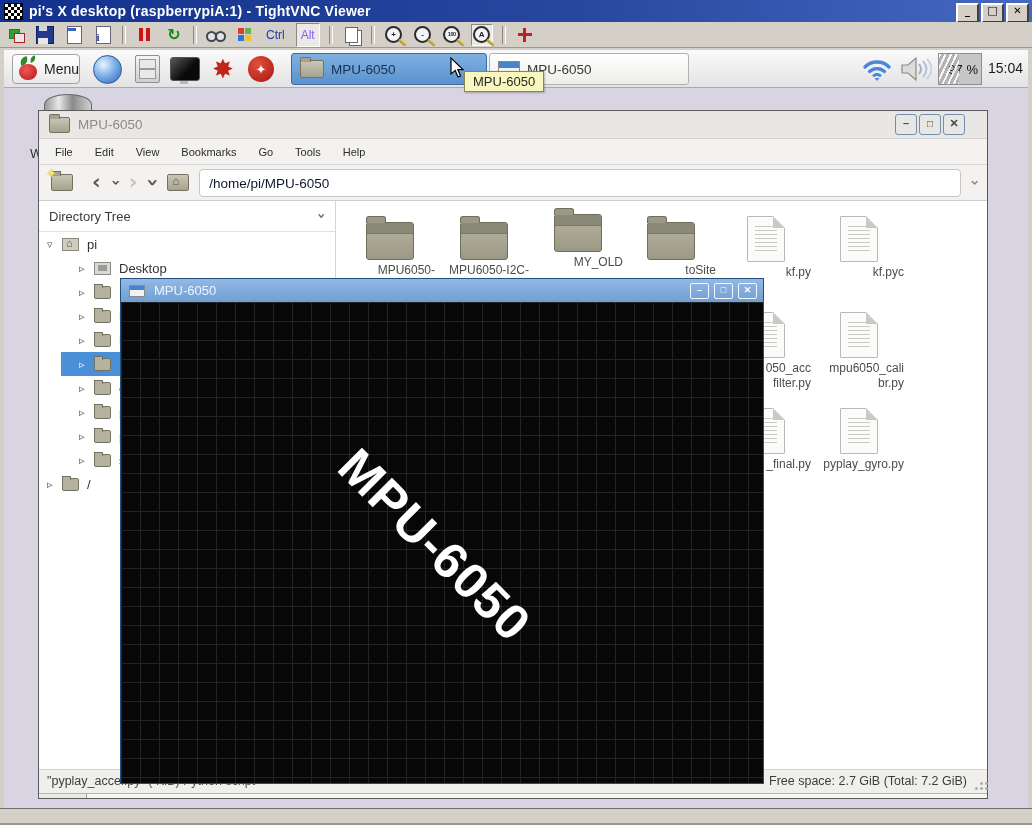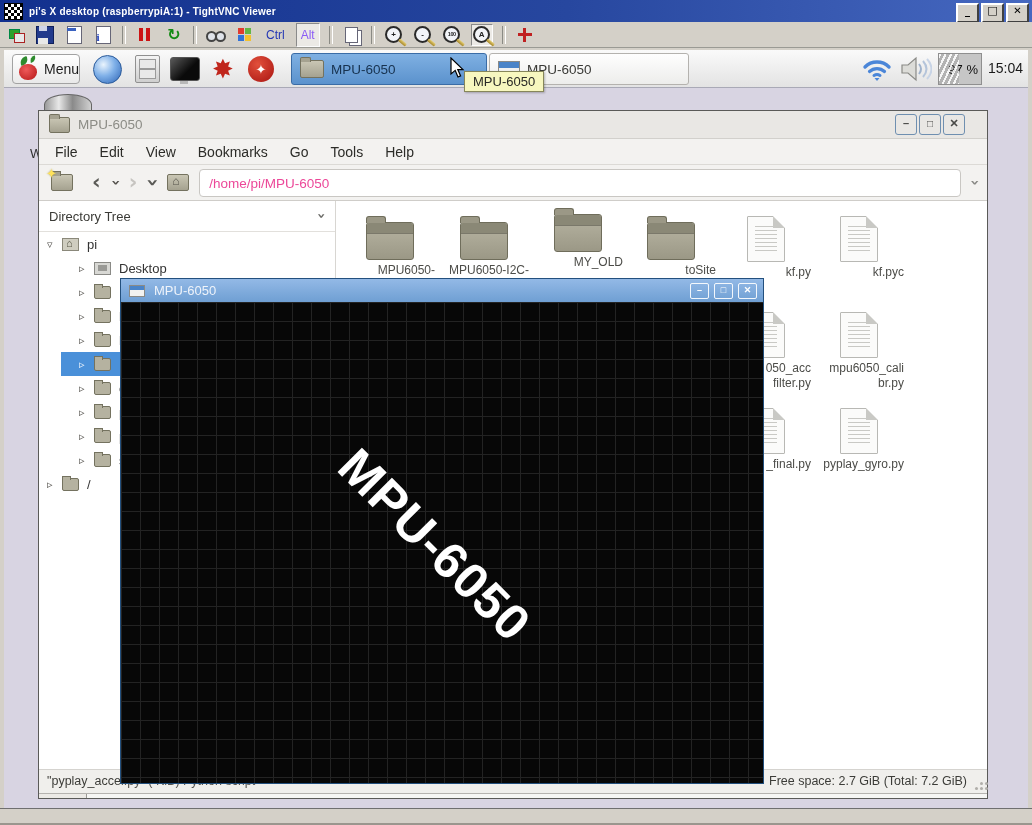--- a/index.html
+++ b/index.html
@@ -6,21 +6,21 @@
   body{width:1032px;height:825px;font-family:"Liberation Sans",sans-serif;-webkit-font-smoothing:antialiased;}
   #screen{position:relative;width:1032px;height:825px;background:#d4d0c8;overflow:hidden;}
 
   
   #vnc-titlebar{position:absolute;left:0;top:0;width:1032px;height:22px;
     background:linear-gradient(90deg,#12308e 0%,#27479f 55%,#4668c0 100%);
     display:flex;align-items:center;color:#fff;}
   .vnc-logo{width:17px;height:15px;margin:0 6px 0 4px;border:1px solid #000;background:#fff;
     background-image:linear-gradient(45deg,#000 25%,transparent 25% 75%,#000 75%),linear-gradient(45deg,#000 25%,#fff 25% 75%,#000 75%);
     background-size:6px 6px;background-position:0 0,3px 3px;}
-  .vnc-title{font-size:10px;font-weight:bold;letter-spacing:.2px;}
+  .vnc-title{font-size:14px;font-weight:bold;letter-spacing:.2px;}
   .winbtns{position:absolute;right:3px;top:3px;display:flex;gap:2px;}
   .w2b{width:19px;height:16px;background:#d4d0c8;border:2px solid;border-color:#fff #404040 #404040 #fff;
     font:bold 10px/11px "DejaVu Sans",sans-serif;color:#000;text-align:center;}
   .w2b.min::before{content:"_";}
   .w2b.max::before{content:"□";font-size:11px;}
   .w2b.cls::before{content:"✕";}
 
   #vnc-toolbar{position:absolute;left:0;top:22px;width:1032px;height:26px;background:#d4d0c8;
     border-bottom:1px solid #9a9a94;display:flex;align-items:center;padding-left:6px;gap:9px;box-sizing:border-box;}
   .tbsep{width:2px;height:18px;border-left:1px solid #8a8a84;border-right:1px solid #fff;}
@@ -112,34 +112,34 @@
   #fm-titlebar .fold-mini{margin:0 8px 0 10px;width:19px;height:14px;}
   #fm-title{font-size:13.5px;color:#8c8c86;}
   .fmbtns{position:absolute;right:22px;top:3px;display:flex;gap:2px;}
   .fmb{width:20px;height:19px;border:1px solid #6f8fb0;border-radius:3px;background:#e9e7e4;
     color:#4a4a48;font:bold 11px/17px "Liberation Sans",sans-serif;text-align:center;}
   .fmb.min::before{content:"–";}
   .fmb.max::before{content:"□";font-size:10px;}
   .fmb.cls::before{content:"✕";}
   #fm-menubar{position:absolute;left:0;top:28px;width:948px;height:26px;background:#f3f2f0;border-bottom:1px solid #dcdad6;
     display:flex;align-items:center;padding-left:5px;box-sizing:border-box;}
-  .mi{padding:0 11px;font-size:14px;color:#2c2c28;}
+  .mi{padding:0 11px;font-size:11px;color:#2c2c28;}
   #fm-toolbar{position:absolute;left:0;top:54px;width:948px;height:36px;background:#f3f2f0;border-bottom:1px solid #cfcdc9;
     display:flex;align-items:center;box-sizing:border-box;}
   .ntab{width:20px;height:15px;margin:0 12px 0 12px;position:relative;background:linear-gradient(#c9c6b4,#a5a290);border:1px solid #74725f;border-radius:2px;}
   .ntab::before{content:"";position:absolute;top:-4px;left:-1px;width:8px;height:4px;background:#a5a290;border:1px solid #74725f;border-bottom:none;}
   .ntab::after{content:"✦";position:absolute;left:-6px;top:-9px;color:#ffe25a;font-size:13px;text-shadow:0 0 2px #a89a40;}
   .nav{font:bold 21px/1 "DejaVu Sans",sans-serif;color:#5a5a56;padding:0 7px;display:inline-block;}
   .nav.dis{color:#c6c4c0;}
   .nav.up{transform:rotate(90deg);padding:0 3px;}
   .nav.down{transform:rotate(90deg);font-size:15px;color:#55534e;padding:0 4px;}
   .homefold{width:20px;height:15px;margin:0 10px 0 8px;position:relative;background:linear-gradient(#c9c6b4,#a5a290);border:1px solid #74725f;border-radius:2px;text-align:center;}
   .homefold::after{content:"⌂";position:absolute;left:4px;top:-1px;font-size:12px;color:#55534a;}
   #path-field{height:28px;flex:1;margin-right:10px;border:1px solid #c9c7c3;border-radius:4px;background:#fff;
-    font-size:13.5px;color:#ec4899;line-height:28px;padding:0 9px;box-sizing:border-box;}
+    font-size:13.5px;color:#0f172a;line-height:28px;padding:0 9px;box-sizing:border-box;}
   .gojump{margin-right:10px;font:bold 15px/1 "DejaVu Sans",sans-serif;color:#8a8a86;transform:rotate(90deg);}
 
   #fm-body{position:absolute;left:0;top:90px;width:948px;height:568px;background:#fff;}
   #sidebar{position:absolute;left:0;top:0;width:297px;height:568px;background:#fff;border-right:1px solid #d8d6d2;box-sizing:border-box;}
   .shead{height:30px;border-bottom:1px solid #e2e0dc;display:flex;align-items:center;padding:0 10px;font-size:13px;color:#3a3a36;}
   .shead .chev{margin-left:auto;font:bold 14px/1 "DejaVu Sans",sans-serif;color:#6a6a66;transform:rotate(90deg);}
   .trow{height:24px;display:flex;align-items:center;padding-left:8px;font-size:13px;color:#333;}
   .trow.lvl1{padding-left:18px;margin-left:22px;}
   .trow.sel{background:#4a90d9;color:#fff;}
   .exp{width:15px;font-size:11px;color:#55534e;}

